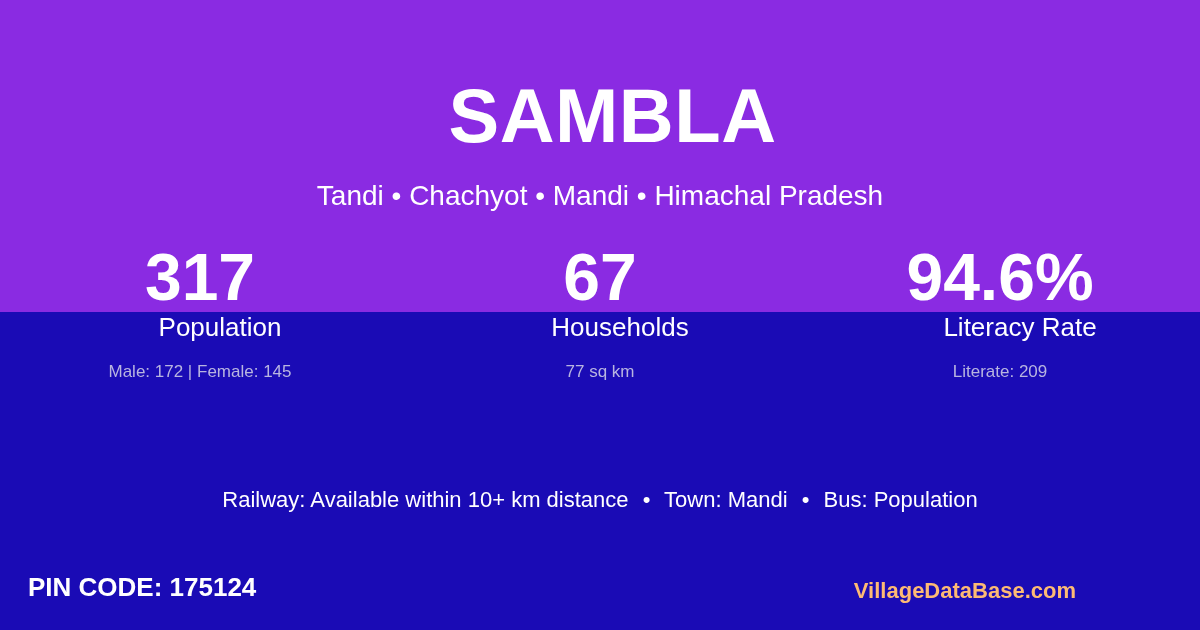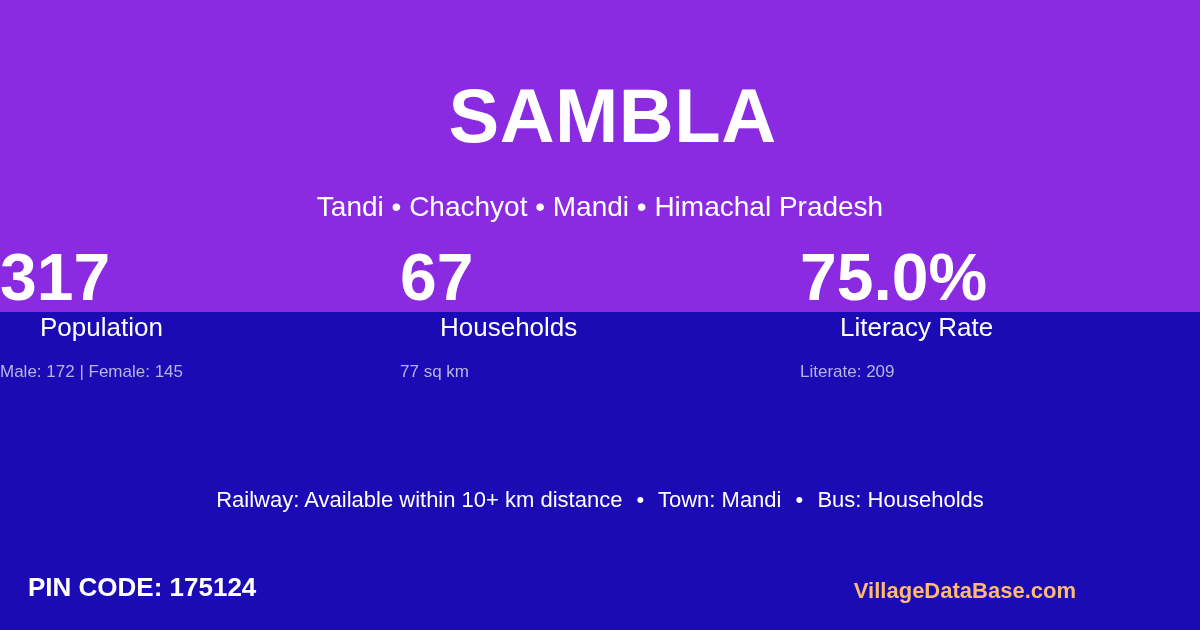--- a/index.html
+++ b/index.html
@@ -32,35 +32,36 @@
   .village-title {
     margin-top:78px;
     font-size:76px;
     font-weight:bold;
     line-height:1;
     color:#FFFFFF;
     letter-spacing:0.5px;
     padding-left:25px;
   }
   .village-sub {
-    margin-top:39px;
+    margin-top:28px;
     font-size:28px;
     font-weight:normal;
     line-height:1;
     color:#FFFFFF;
   }
   .stats {
     position:absolute;
     left:0; top:244px;
     width:1200px;
     display:flex;
     flex-direction:row;
   }
   .stat {
     width:400px;
+    text-align:center;
   }
   .stat-value {
     font-size:66px;
     font-weight:bold;
     line-height:1;
     color:#FFFFFF;
     height:68px;
   }
   .stat-label {
     margin-top:0px;
@@ -130,33 +131,33 @@
       <div class="stat-detail">Male: 172 | Female: 145</div>
     </div>
 
     <div class="stat">
       <div class="stat-value">67</div>
       <div class="stat-label">Households</div>
       <div class="stat-detail">77 sq km</div>
     </div>
 
     <div class="stat">
-      <div class="stat-value">75.0%</div>
+      <div class="stat-value">94.6%</div>
       <div class="stat-label">Literacy Rate</div>
       <div class="stat-detail">Literate: 209</div>
     </div>
 
   </div>
 
   <div class="transport">
     <span>Railway: Available within 10+ km distance</span>
     <span class="sep">•</span>
     <span>Town: Mandi</span>
     <span class="sep">•</span>
-    <span>Bus: Households</span>
+    <span>Bus: Population</span>
   </div>
 
   <div class="footer">
     <div class="pincode">PIN CODE: 175124</div>
     <div class="watermark">VillageDataBase.com</div>
   </div>
 
 </div>
 
 </body></html>

